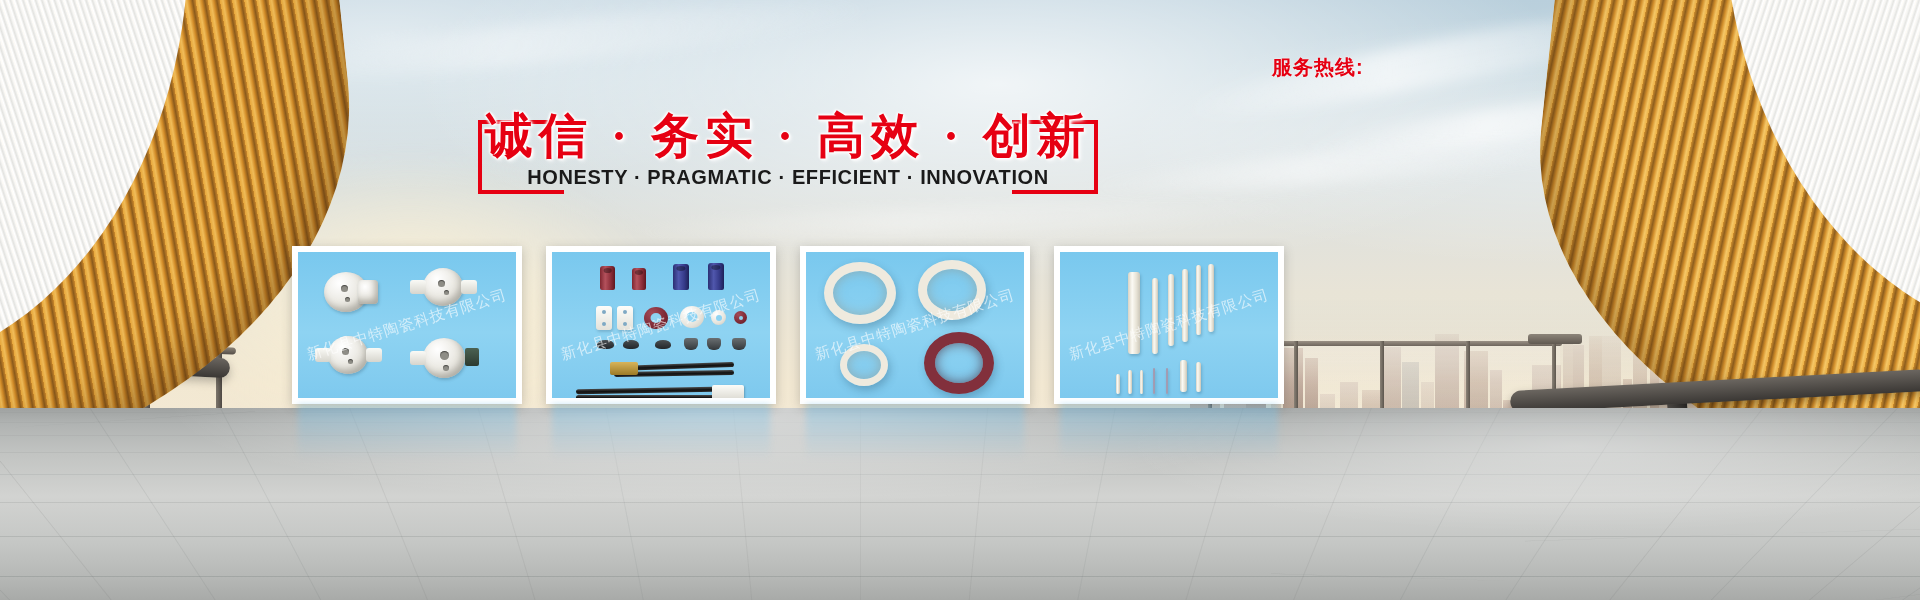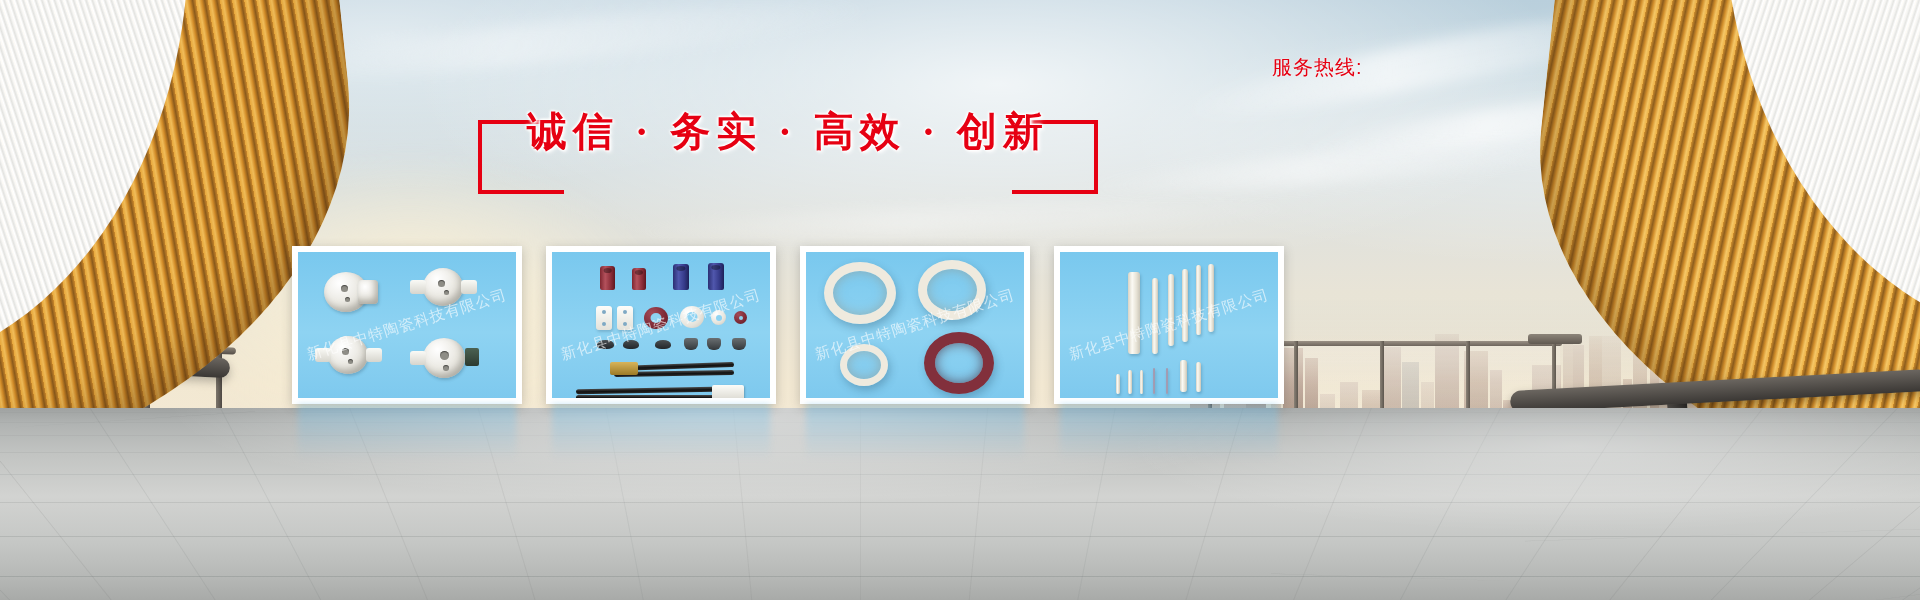--- a/index.html
+++ b/index.html
@@ -236,21 +236,21 @@
   .bk-tl-v{ left:0;   top:12px;  width:4px;  height:74px; }
   .bk-bl-h{ left:0;   top:82px;  width:86px; height:4px; }
   .bk-tr-h{ right:0;  top:12px;  width:86px; height:4px; }
   .bk-tr-v{ right:0;  top:12px;  width:4px;  height:74px; }
   .bk-br-h{ right:0;  top:82px;  width:86px; height:4px; }
 
   .slogan-cn{
     position:absolute; left:0; right:0; top:-4px;
     text-align:center;
     font-family:"Liberation Serif", serif;
-    font-size:40px;
+    font-size:48px;
     font-weight:700;
     letter-spacing:6px;
     color:#e60012;
     text-shadow:
       0 0 3px #fff, 0 0 3px #fff, 1px 1px 3px #fff, -1px -1px 3px #fff,
       2px 2px 4px rgba(255,255,255,.9);
     white-space:nowrap;
   }
   .slogan-en{
     position:absolute; left:0; right:0; top:58px;
@@ -267,21 +267,21 @@
     position:absolute; left:1272px; top:54px; width:330px;
   }
   .contact-line1{
     font-family:"Liberation Sans", sans-serif;
     font-size:21px; font-weight:700; letter-spacing:1px;
     color:#e60012;
     margin-bottom:18px;
     text-shadow:0 0 2px rgba(255,255,255,.85);
   }
   .contact-line2{
-    font-size:20px; font-weight:400; letter-spacing:1px;
+    font-size:20px; font-weight:700; letter-spacing:1px;
     color:#e60012;
     margin-bottom:8px;
     text-shadow:0 0 2px rgba(255,255,255,.85);
   }
   .contact-phone{
     font-size:27px; font-weight:700; letter-spacing:.5px;
     color:#e60012;
     text-shadow:0 0 2px rgba(255,255,255,.8);
   }
 
@@ -543,20 +543,21 @@
   <div class="headline">
     <div class="bracket">
       <span class="bk bk-tl-h"></span>
       <span class="bk bk-tl-v"></span>
       <span class="bk bk-bl-h"></span>
       <span class="bk bk-tr-h"></span>
       <span class="bk bk-tr-v"></span>
       <span class="bk bk-br-h"></span>
     </div>
     <div class="slogan-cn">诚信 · 务实 · 高效 · 创新</div>
+    <div class="slogan-en">HONESTY · PRAGMATIC · EFFICIENT · INNOVATION</div>
   </div>
 
   <div class="contact">
     <div class="contact-line2">服务热线:</div>
   </div>
 
   <div class="panels">
 
     <div class="panel">
       <div class="panel-inner">

